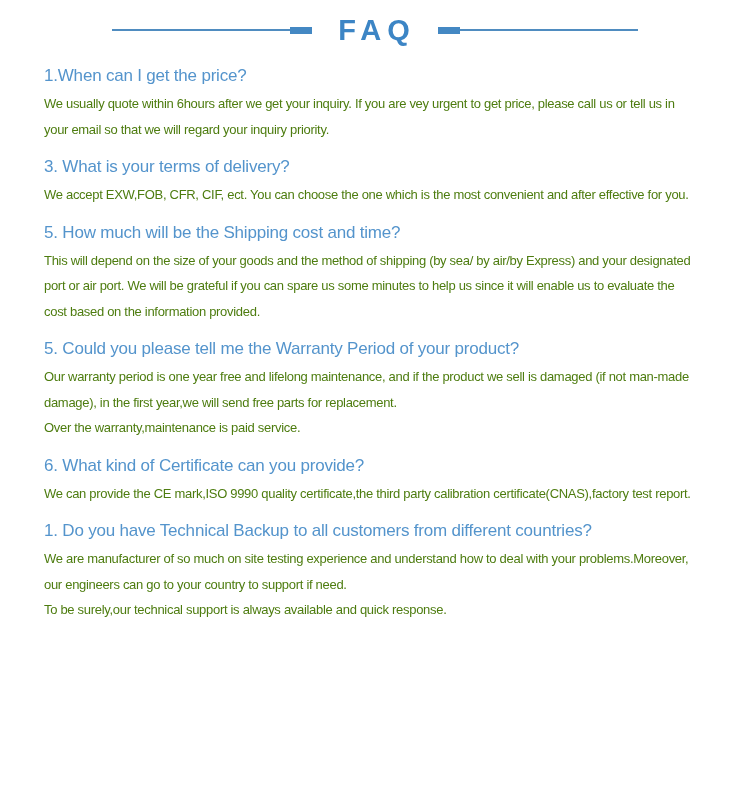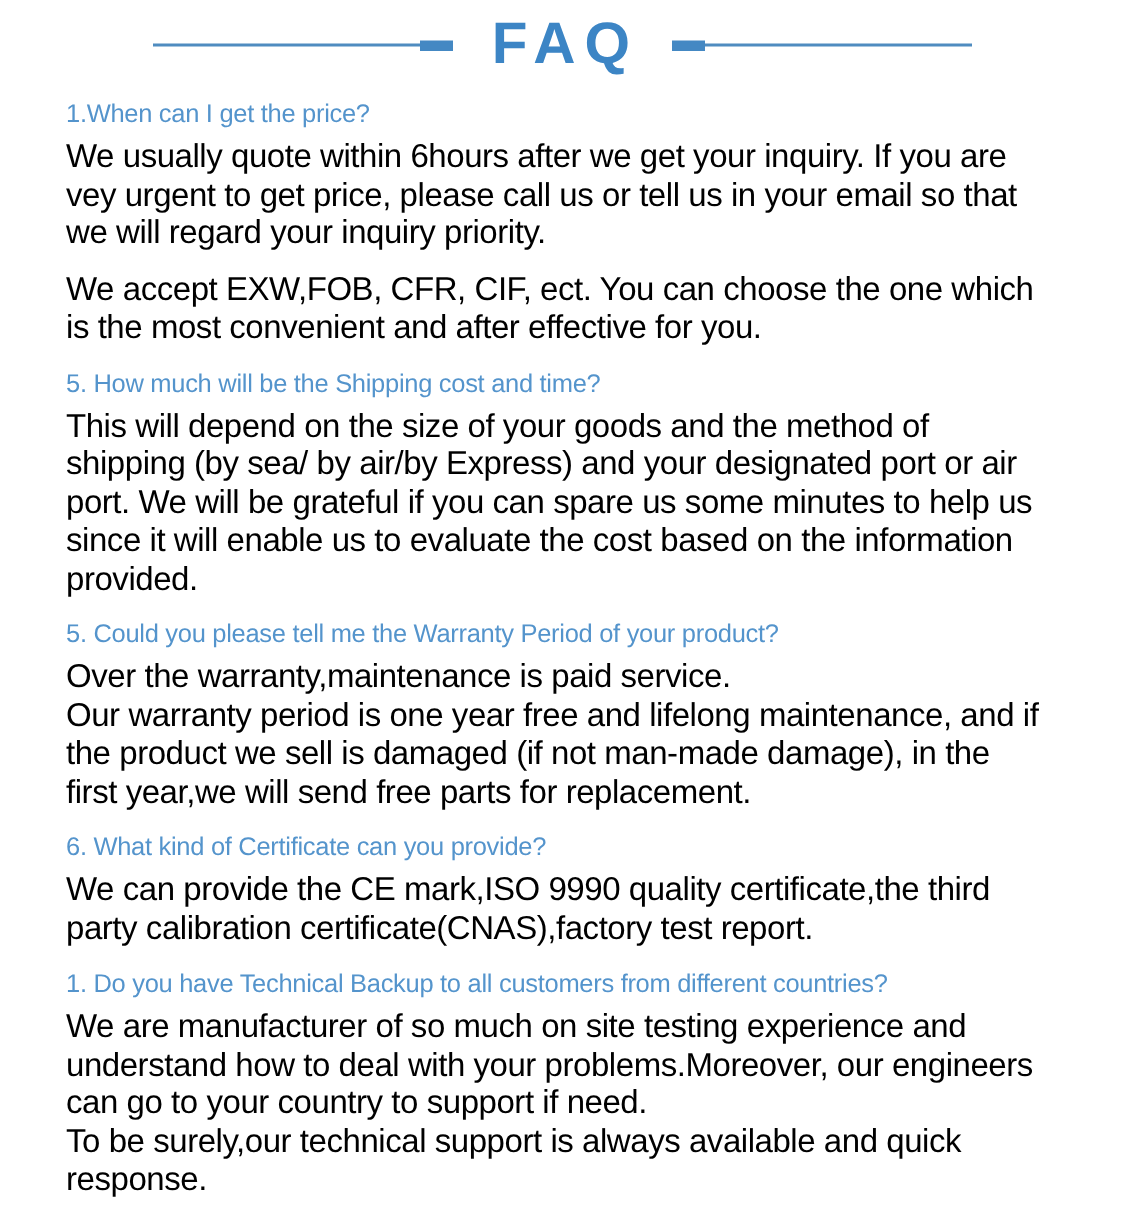--- a/index.html
+++ b/index.html
@@ -29,21 +29,21 @@
     background: #4f8cc0;
     display: inline-block;
   }
   .header .dash {
     width: 22px;
     height: 7px;
     background: #4488c3;
     display: inline-block;
   }
   .header .title {
-    font-size: 39px;
+    font-size: 29px;
     font-weight: 700;
     letter-spacing: 6px;
     color: #3c85c5;
     margin: 0 22px 0 26px;
     line-height: 34px;
   }
   .content {
     padding: 16px 56px 0 44px;
   }
   .faq-item {
@@ -51,23 +51,23 @@
   }
   .question {
     font-size: 17px;
     font-weight: 400;
     color: #5494cc;
     margin: 0 0 3px 0;
     line-height: 25px;
     letter-spacing: -0.2px;
   }
   .answer {
-    font-size: 22px;
+    font-size: 13px;
     font-weight: 400;
-    color: #000000;
+    color: #4d7c0f;
     margin: 0;
     line-height: 25.5px;
     letter-spacing: -0.3px;
   }
 </style>
 </head>
 <body>
 
 <div class="page">
 
@@ -81,32 +81,33 @@
 
   <div class="content">
 
     <section class="faq-item">
       <h2 class="question">1.When can I get the price?</h2>
       <p class="answer">We usually quote within 6hours after we get your inquiry. If you are vey urgent to get price, please call us or tell us in your email so that we will regard your inquiry priority.</p>
     </section>
 
 
     <section class="faq-item">
+      <h2 class="question">3. What is your terms of delivery?</h2>
       <p class="answer">We accept EXW,FOB, CFR, CIF, ect. You can choose the one which is the most convenient and after effective for you.</p>
     </section>
 
     <section class="faq-item">
       <h2 class="question">5. How much will be the Shipping cost and time?</h2>
       <p class="answer">This will depend on the size of your goods and the method of shipping (by sea/ by air/by Express) and your designated port or air port. We will be grateful if you can spare us some minutes to help us since it will enable us to evaluate the cost based on the information provided.</p>
     </section>
 
     <section class="faq-item">
       <h2 class="question">5. Could you please tell me the Warranty Period of your product?</h2>
+      <p class="answer">Our warranty period is one year free and lifelong maintenance, and if the product we sell is damaged (if not man-made damage), in the first year,we will send free parts for replacement.</p>
       <p class="answer">Over the warranty,maintenance is paid service.</p>
-      <p class="answer">Our warranty period is one year free and lifelong maintenance, and if the product we sell is damaged (if not man-made damage), in the first year,we will send free parts for replacement.</p>
     </section>
 
     <section class="faq-item">
       <h2 class="question">6. What kind of Certificate can you provide?</h2>
       <p class="answer">We can provide the CE mark,ISO 9990 quality certificate,the third party calibration certificate(CNAS),factory test report.</p>
     </section>
 
     <section class="faq-item">
       <h2 class="question">1. Do you have Technical Backup to all customers from different countries?</h2>
       <p class="answer">We are manufacturer of so much on site testing experience and understand how to deal with your problems.Moreover, our engineers can go to your country to support if need.</p>

